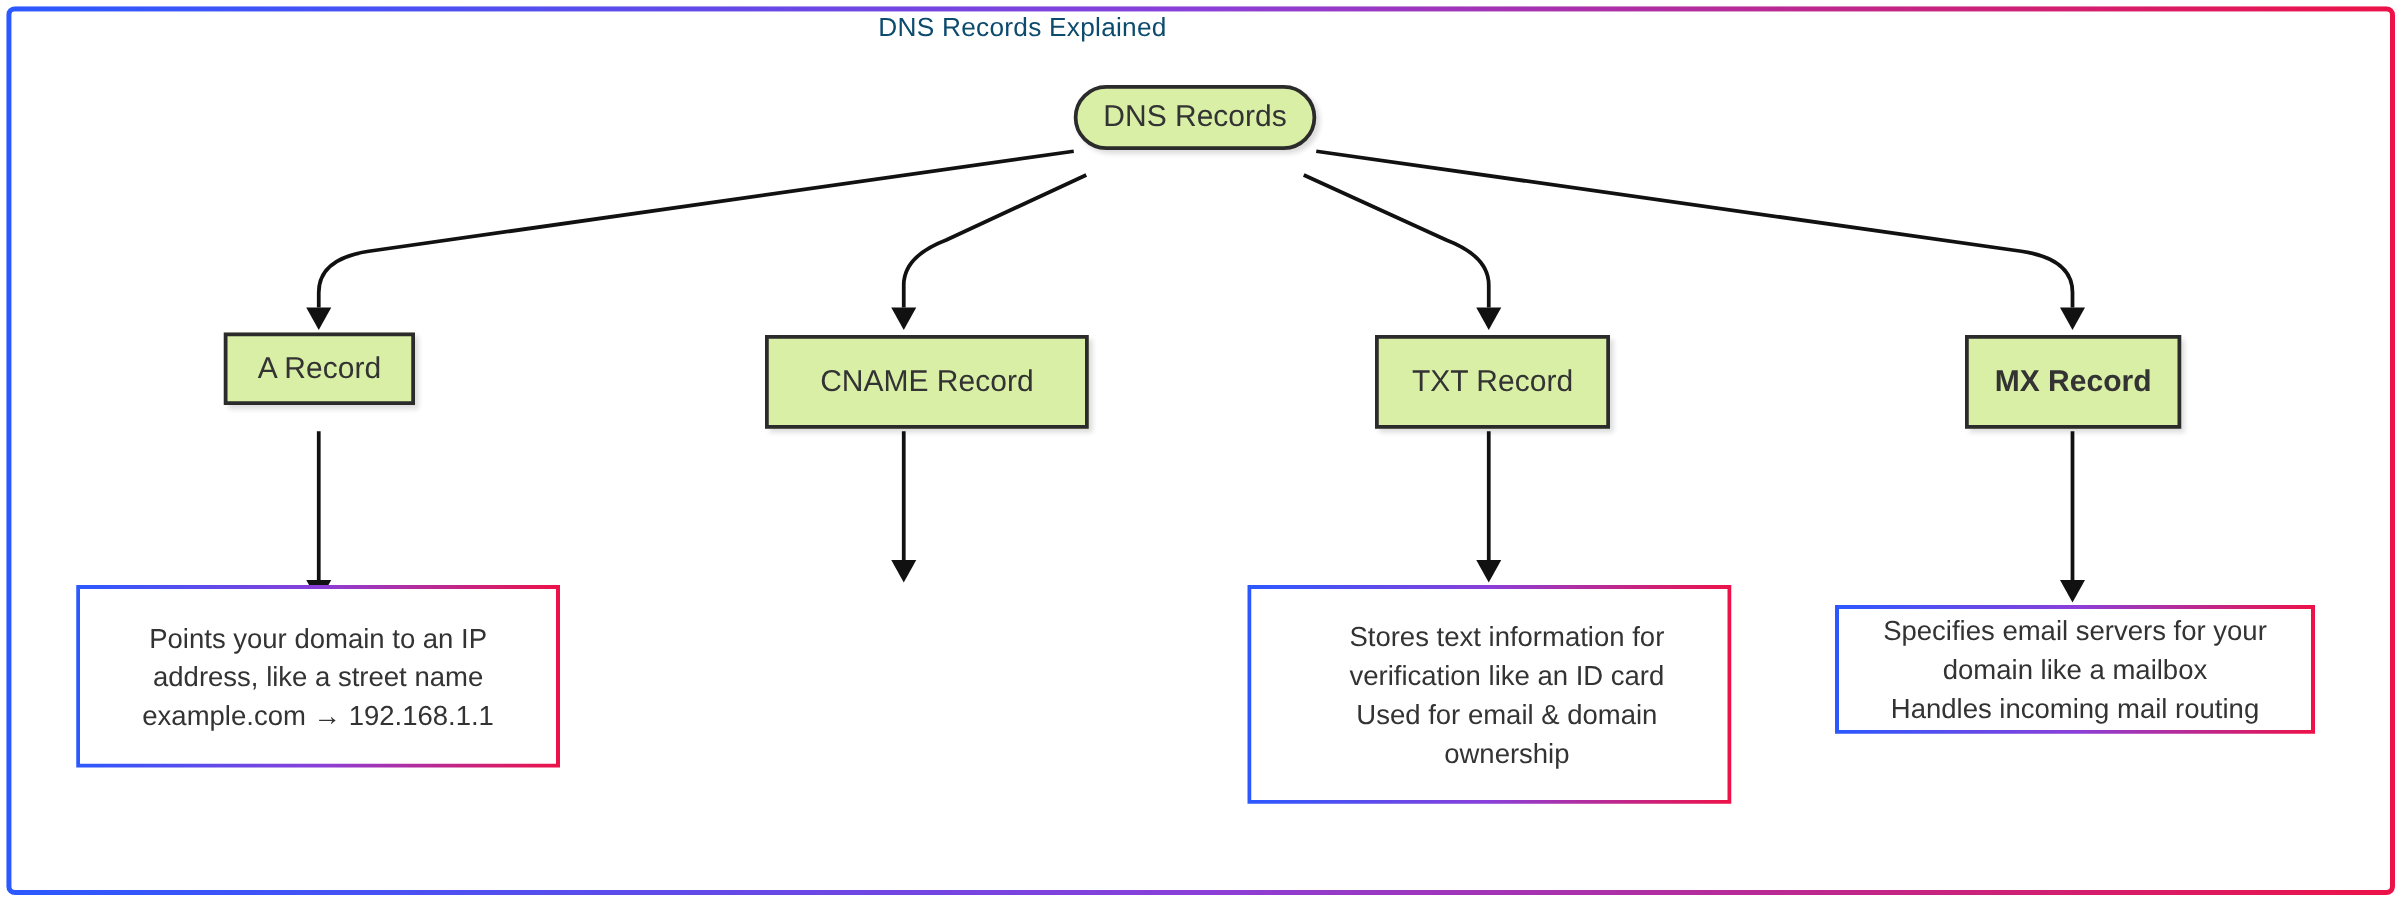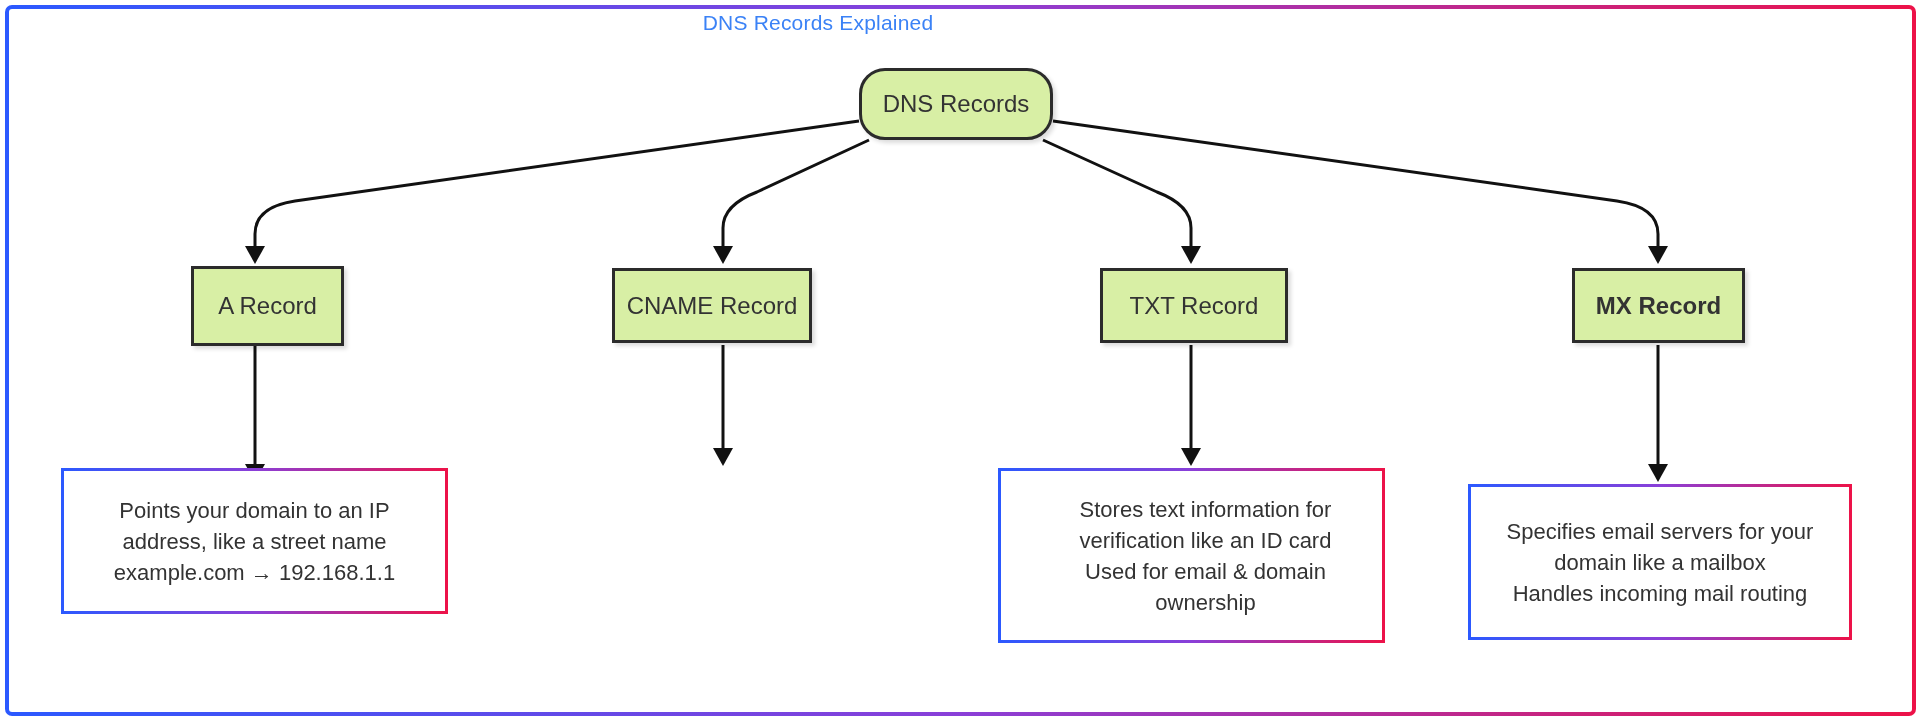--- a/index.html
+++ b/index.html
@@ -21,21 +21,21 @@
     background:
       linear-gradient(#ffffff, #ffffff) padding-box,
       linear-gradient(90deg, var(--gradient-left, #2b59ff), var(--gradient-mid, #8a3fd8) 50%, var(--gradient-right, #ed1248)) border-box;
   }
   #title {
     position: absolute;
     left: 0; top: 11px;
     width: 1636px;
     text-align: center;
     font-size: 21px;
-    color: #3b82f6;
+    color: #0c4a6e;
     letter-spacing: 0.2px;
   }
   
   #edges {
     position: absolute;
     left: 0; top: 0;
     width: 1920px; height: 720px;
     pointer-events: none;
   }
   .edge {
@@ -71,29 +71,29 @@
     align-items: center;
     justify-content: center;
     text-align: center;
     font-size: 22px;
     line-height: 31px;
     color: #333333;
     white-space: pre-line;
     padding: 0 14px;
   }
   
-  #node-root   { left: 859px;  top: 68px;  width: 194px; height: 72px; border-radius: 26px; }
-  #node-a      { left: 191px;  top: 266px; width: 153px; height: 80px; }
-  #node-cname  { left: 612px;  top: 268px; width: 200px; height: 75px; }
+  #node-root   { left: 859px;  top: 68px;  width: 194px; height: 52px; border-radius: 26px; }
+  #node-a      { left: 179px;  top: 266px; width: 153px; height: 58px; }
+  #node-cname  { left: 612px;  top: 268px; width: 259px; height: 75px; }
   #node-txt    { left: 1100px; top: 268px; width: 188px; height: 75px; }
   #node-mx     { left: 1572px; top: 268px; width: 173px; height: 75px; font-weight: bold; }
   #desc-a      { left: 61px;   top: 468px; width: 387px; height: 146px; }
   #desc-cname  { left: 530px;  top: 468px; width: 387px; height: 177px; }
   #desc-txt    { left: 998px;  top: 468px; width: 387px; height: 175px; padding-left: 42px; }
-  #desc-mx     { left: 1468px; top: 484px; width: 384px; height: 156px; }
+  #desc-mx     { left: 1468px; top: 484px; width: 384px; height: 103px; }
 </style>
 </head>
 <body>
 
 <div id="canvas">
 
   <div id="frame"></div>
 
   <div id="title">DNS Records Explained</div>
 

